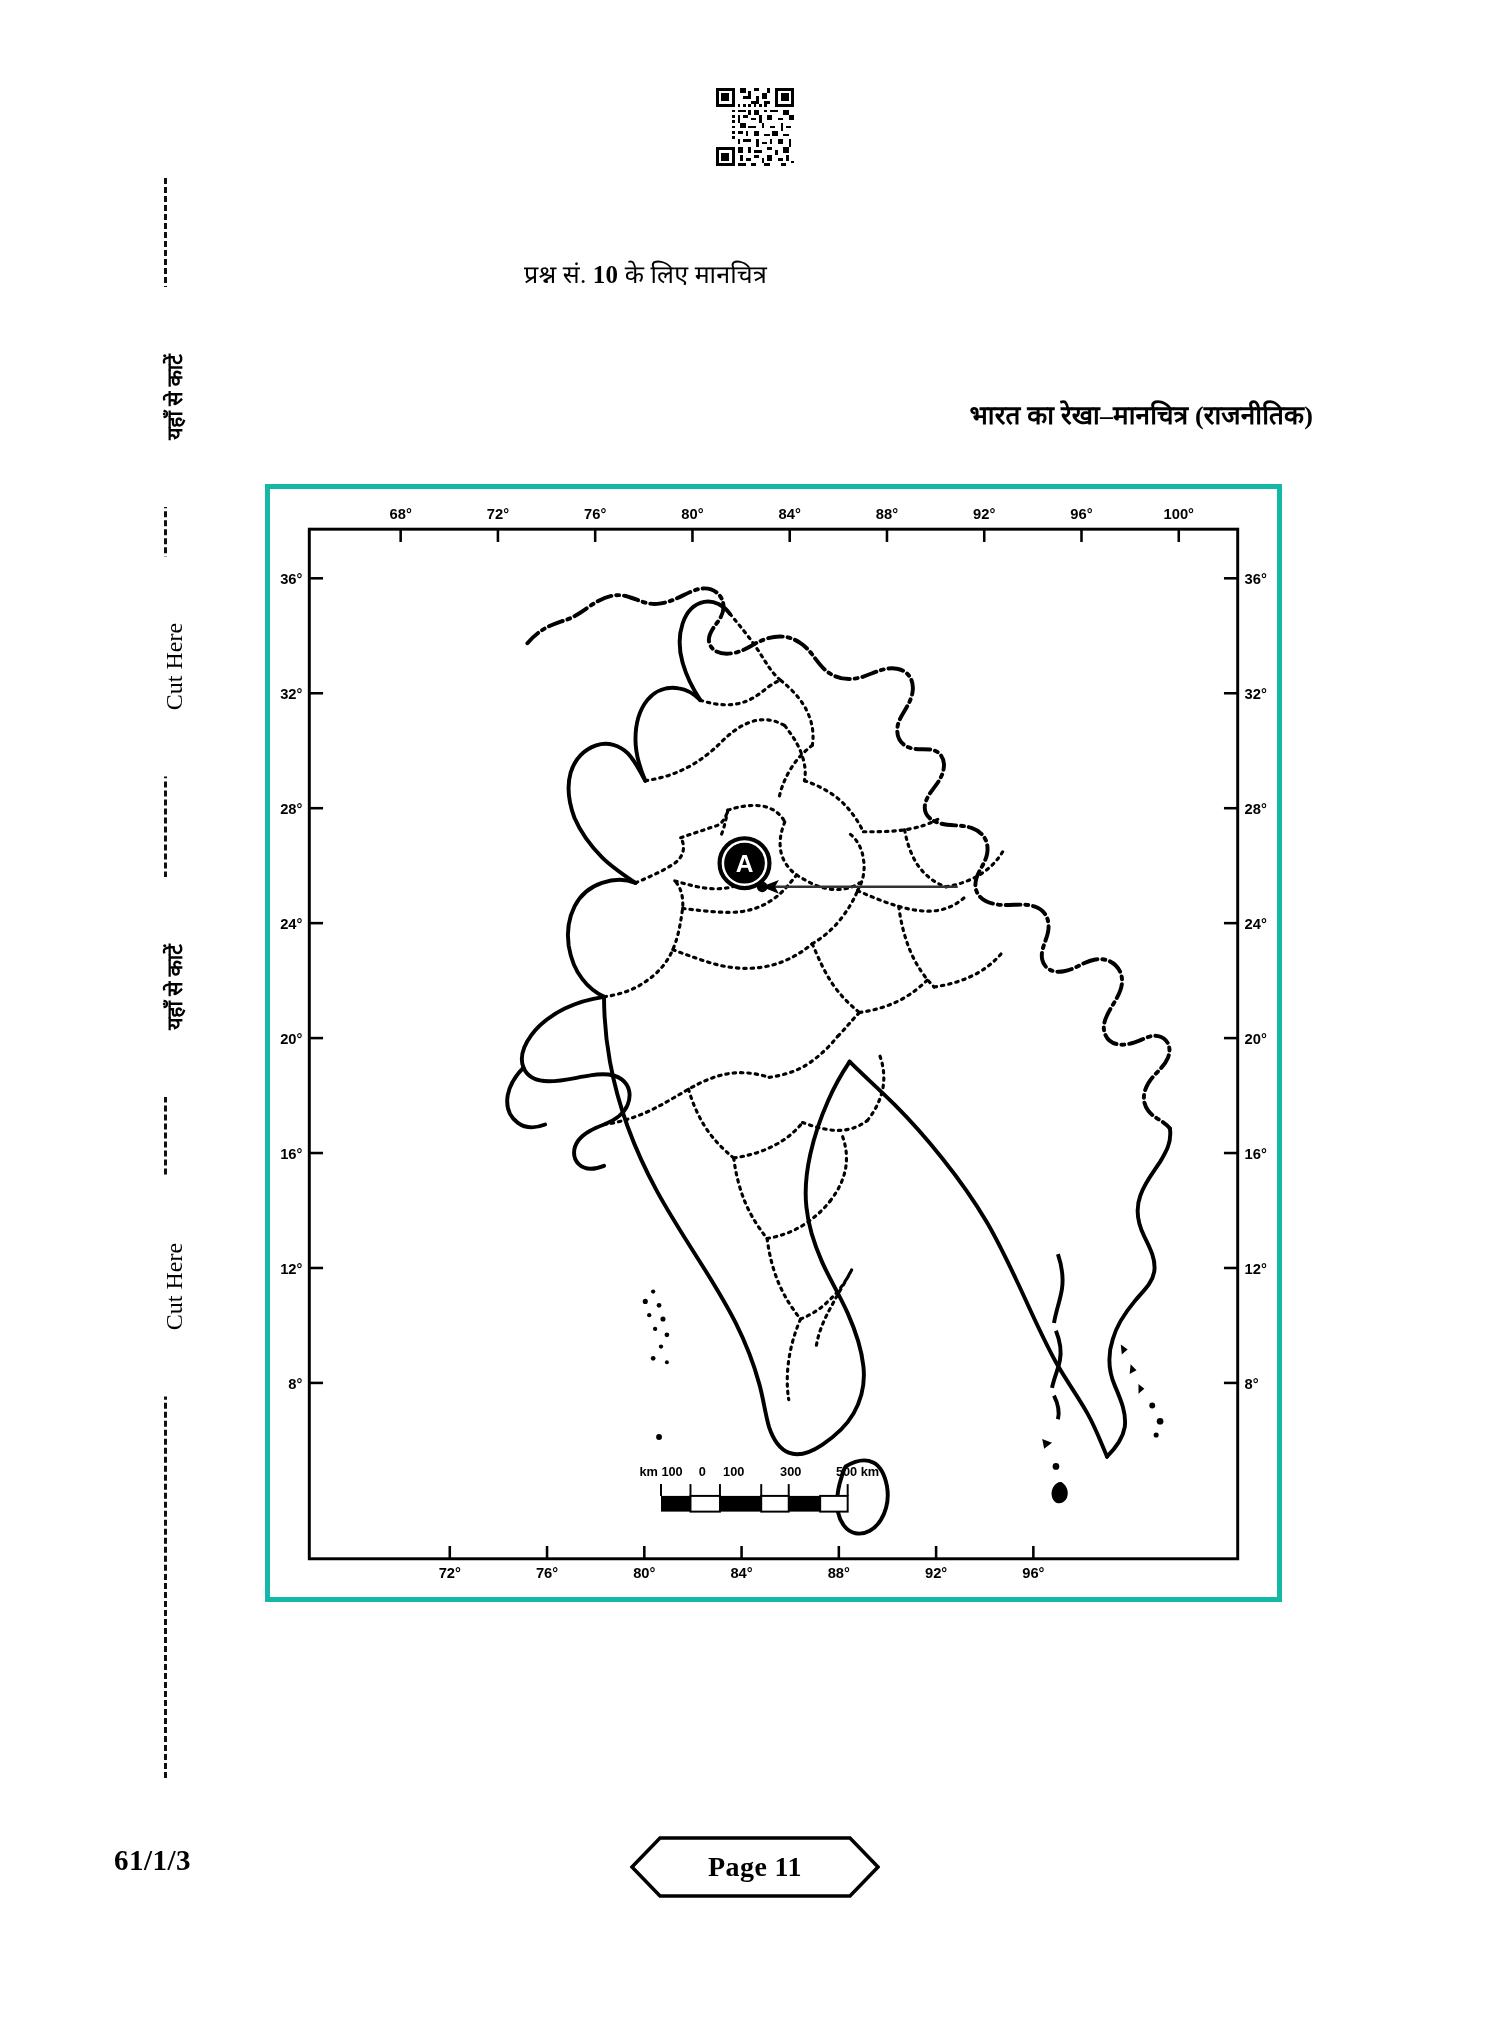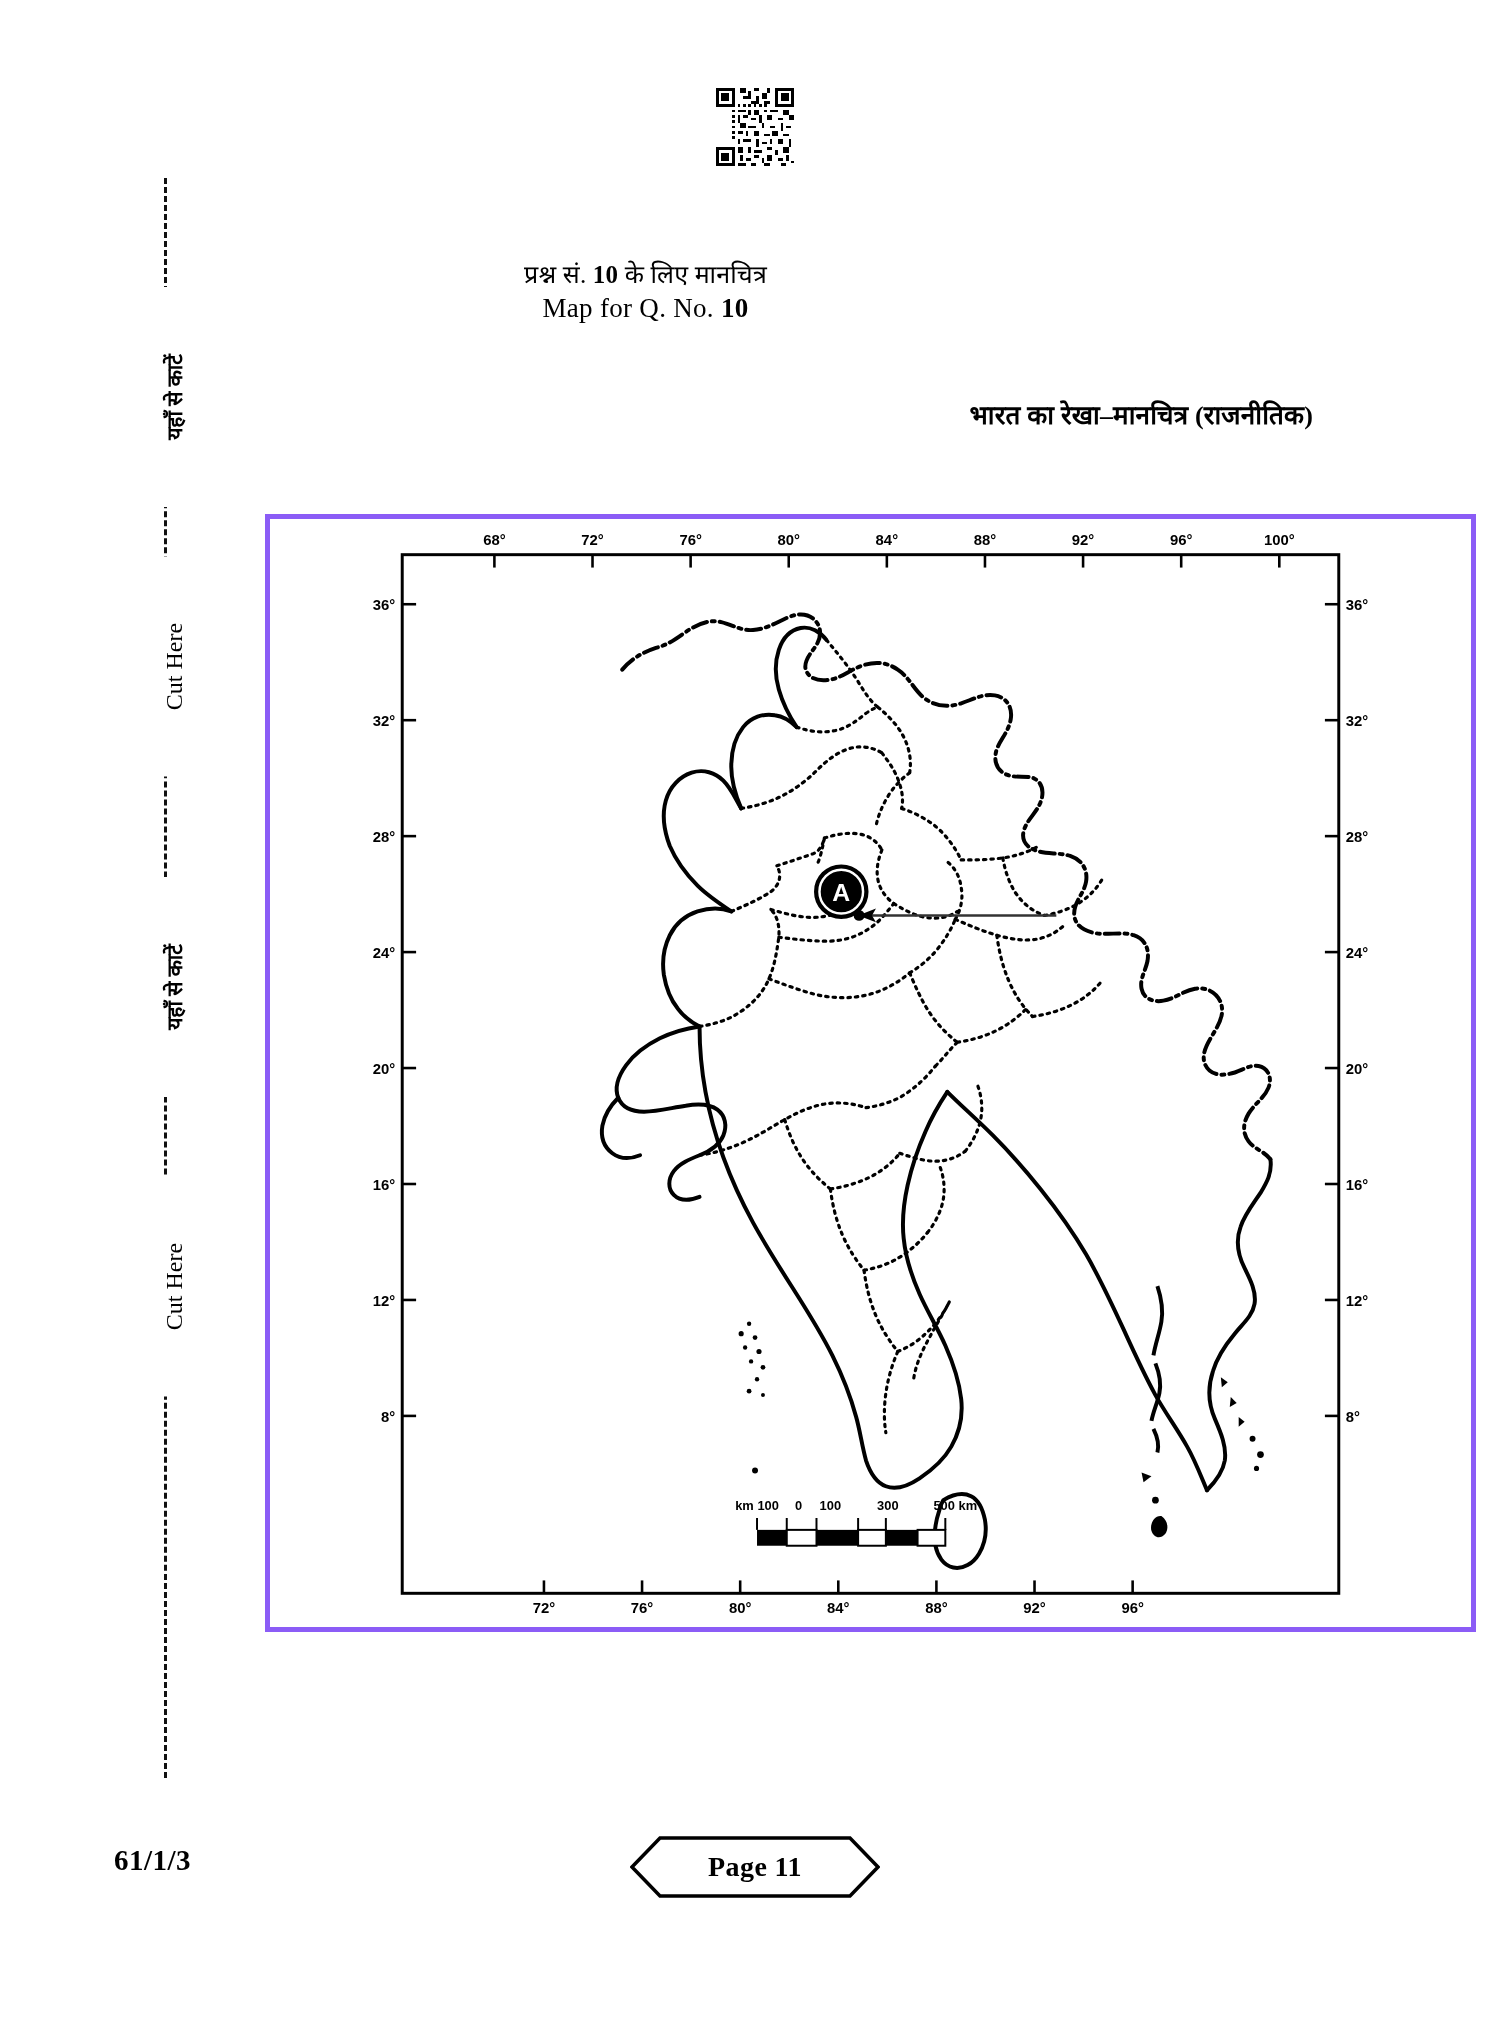--- a/index.html
+++ b/index.html
@@ -63,24 +63,24 @@
     font-size: 27px;
     font-weight: 700;
     letter-spacing: .2px;
     white-space: nowrap;
   }
 
   
   #map-figure {
     position: absolute;
     left: 265px;
-    top: 514px;
-    width: 1211px;
+    top: 484px;
+    width: 1017px;
     height: 1118px;
-    border: 5px solid #8b5cf6;
+    border: 5px solid #14b8a6;
     box-sizing: border-box;
     background: #fff;
   }
   #map-svg { display: block; width: 100%; height: 100%; }
 
   
   #cut-strip {
     position: absolute;
     left: 150px;
     top: 178px;
@@ -255,21 +255,20 @@
       <rect x="8" y="28" width="3" height="1"></rect>
         <rect x="13" y="28" width="2" height="1"></rect>
       <rect x="18" y="28" width="2" height="1"></rect>
         <rect x="24" y="28" width="2" height="1"></rect>
     </g>
   </svg>
 </div>
 
 <div id="question-heading">
   <div class="hi"><span>प्रश्न सं. </span><b>10</b><span> के लिए मानचित्र</span></div>
-  <div class="en"><span>Map for Q. No. </span><b>10</b></div>
 </div>
 
 <div id="map-title-block">
   <div id="map-title-hindi">भारत का रेखा–मानचित्र (राजनीतिक)</div>
 </div>
 
 <div id="map-figure">
 <svg id="map-svg" viewBox="0 0 1025 1118">
   <rect x="0" y="0" width="1025" height="1118" fill="#fff"></rect>
 

